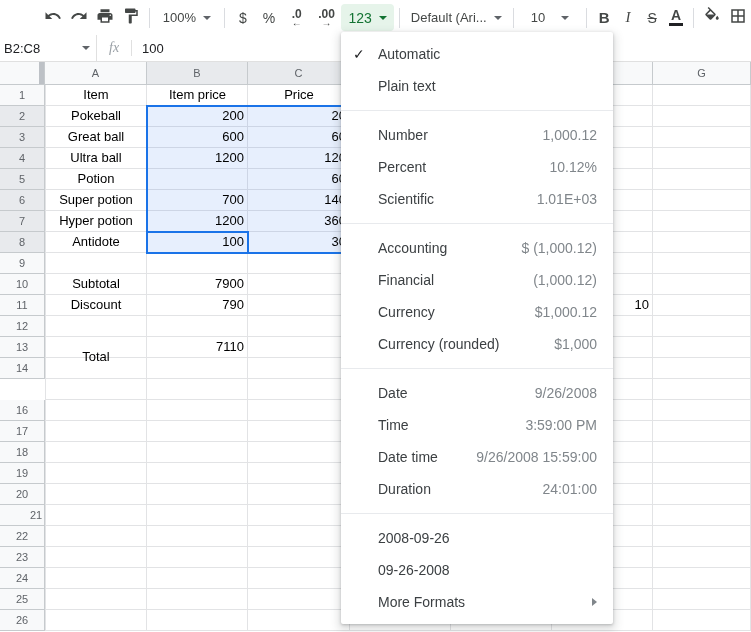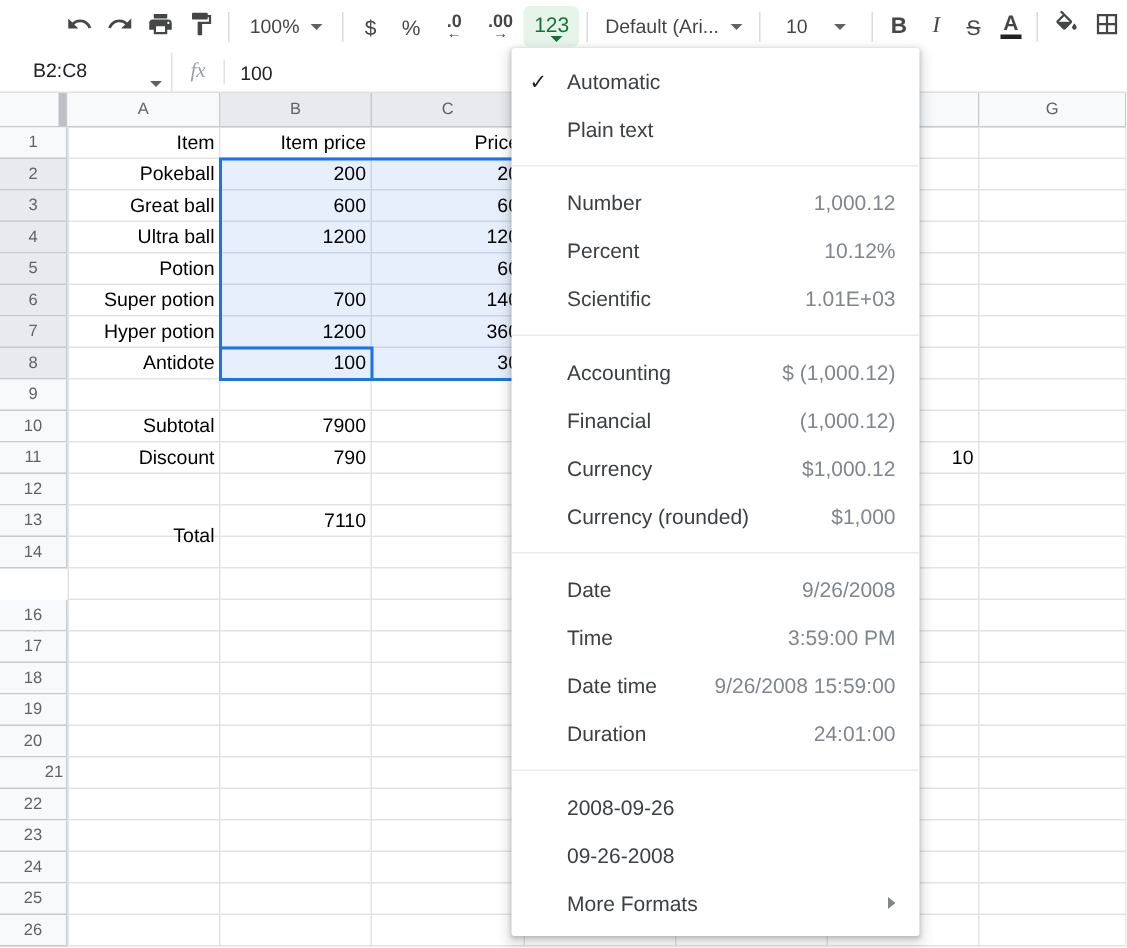--- a/index.html
+++ b/index.html
@@ -14,54 +14,54 @@
   .icon-btn{width:27px;}
   .icon-btn svg{width:18px;height:18px;fill:#444746;}
   .tb-div{width:1px;height:20px;background:#dadce0;margin:0 5px;flex:none;}
   .caret{width:0;height:0;border-left:4px solid transparent;border-right:4px solid transparent;
     border-top:4px solid #5f6368;margin-left:7px;}
   .tb-zoom{font-size:13px;color:#444746;padding:0 8px;}
   .tb-txt{font-size:14px;color:#444746;width:27px;}
   .tb-decimal{flex-direction:column;width:31px;font-size:12px;font-weight:bold;color:#444746;line-height:10px;}
   .tb-decimal .mini-arrow{font-size:10px;font-weight:normal;line-height:8px;}
   .tb-123{font-size:14px;font-weight:500;padding:0 7px;height:27px;
-    background:var(--fmt-bg,#e6f4ea);color:var(--fmt-fg,#137333);border-radius:4px;flex-direction:column;}
+    background:var(--fmt-bg,#e6f4ea);color:var(--fmt-fg,#137333);border-radius:4px;}
   .tb-123 .caret{border-top-color:var(--fmt-fg,#137333);}
   .tb-font{font-size:13px;color:#444746;width:104px;justify-content:space-between;padding:0 6px;}
   .tb-font span{white-space:nowrap;overflow:hidden;}
   .tb-size{font-size:13px;color:#444746;width:64px;justify-content:space-between;padding:0 12px;}
   .tb-b{width:25px;font-size:15px;font-weight:bold;}
   .tb-i{width:25px;font-size:15px;font-style:italic;font-family:"Liberation Serif",serif;}
   .tb-s{width:25px;font-size:14px;text-decoration:line-through;}
   .tb-a{width:25px;flex-direction:column;font-size:14px;font-weight:bold;line-height:13px;}
   .a-bar{display:block;width:14px;height:3px;background:#202124;margin-top:1px;}
 
   
   .formula-bar{position:absolute;left:0;top:35px;width:751px;height:27px;display:flex;align-items:center;
     border-bottom:1px solid #e0e0e0;box-sizing:border-box;background:#fff;}
-  .name-box{display:flex;width:92px;padding-left:22px;font-size:13px;color:#202124;cursor:pointer;flex-direction:column;}
+  .name-box{display:flex;align-items:center;width:92px;padding-left:4px;font-size:13px;color:#202124;cursor:pointer;}
   .name-box .caret{margin-left:auto;margin-right:6px;border-top-width:4px;}
   .fb-div{width:1px;height:26px;background:#e0e0e0;}
   .fx{font-family:"Liberation Serif",serif;font-style:italic;font-size:14px;color:#9aa0a6;margin:0 12px;}
   .fb-div2{width:1px;height:16px;background:#e0e0e0;}
   .fb-value{font-size:13px;color:#202124;margin-left:10px;flex:1;}
 
   
   #sheet{position:absolute;left:0;top:62px;width:751px;height:570px;background:#fff;overflow:hidden;}
   .col-header,.row-header,.corner{position:absolute;box-sizing:border-box;background:#f8f9fa;
     border-right:1px solid #c6cacd;border-bottom:1px solid #c6cacd;color:#5f6368;font-size:11px;
     display:flex;align-items:center;justify-content:center;cursor:pointer;}
   .corner{cursor:default;}
   .corner-bar{position:absolute;right:0;top:0;width:5px;height:100%;background:#bdc1c6;}
   .hdr-selected{background:#e8eaed;}
   .gridline{position:absolute;background:#e2e3e5;pointer-events:none;}
   .cell{position:absolute;box-sizing:border-box;font-size:13px;color:#000;line-height:20px;
     padding:0 4px;white-space:nowrap;overflow:hidden;cursor:cell;}
   .cell.right{text-align:right;}
-  .cell.left{text-align:right;}
+  .cell.left{text-align:center;}
   .sel-range{position:absolute;box-sizing:border-box;background:var(--sel-fill,rgba(23,101,235,0.1));
     border:2px solid var(--accent,#1a73e8);pointer-events:none;}
   .sel-active{position:absolute;box-sizing:border-box;border:2px solid var(--accent,#1a73e8);pointer-events:none;}
 
   
   #menu{position:absolute;left:341px;top:32px;width:272px;background:#fff;z-index:50;
     padding:6px 0;border-radius:2px;box-sizing:border-box;
     box-shadow:0 1px 3px rgba(60,64,67,.3),0 4px 8px 3px rgba(60,64,67,.15);}
   .menu-item{position:relative;height:32px;display:flex;align-items:center;padding:0 16px 0 37px;
     font-size:14px;color:#3c4043;cursor:pointer;}

